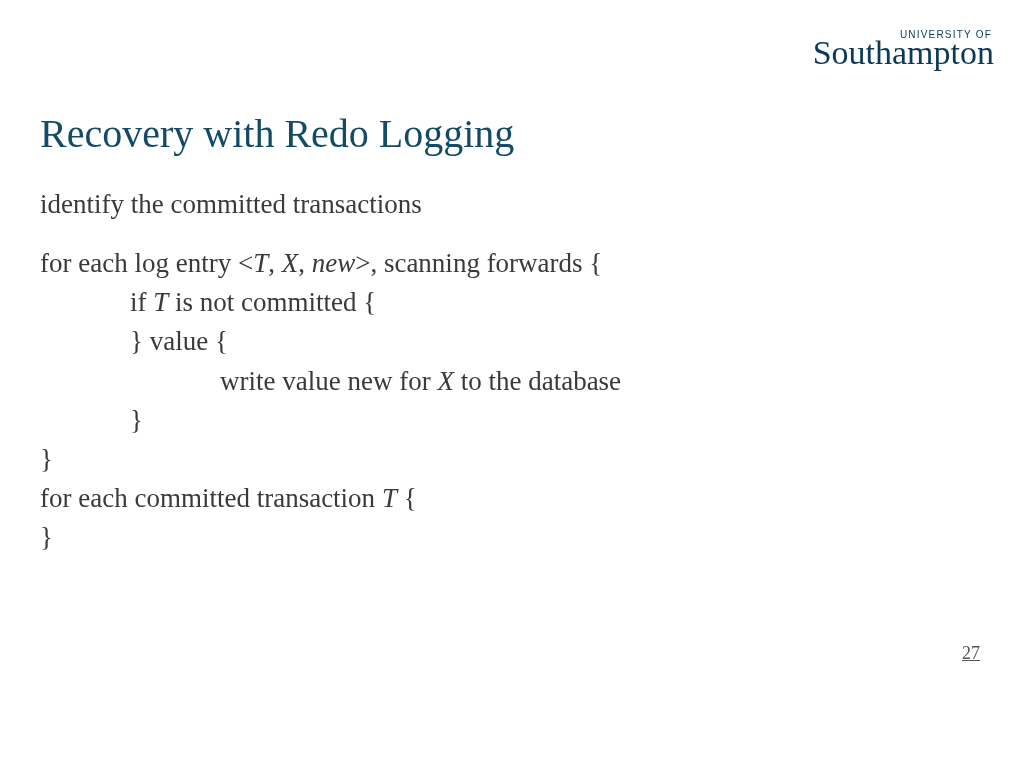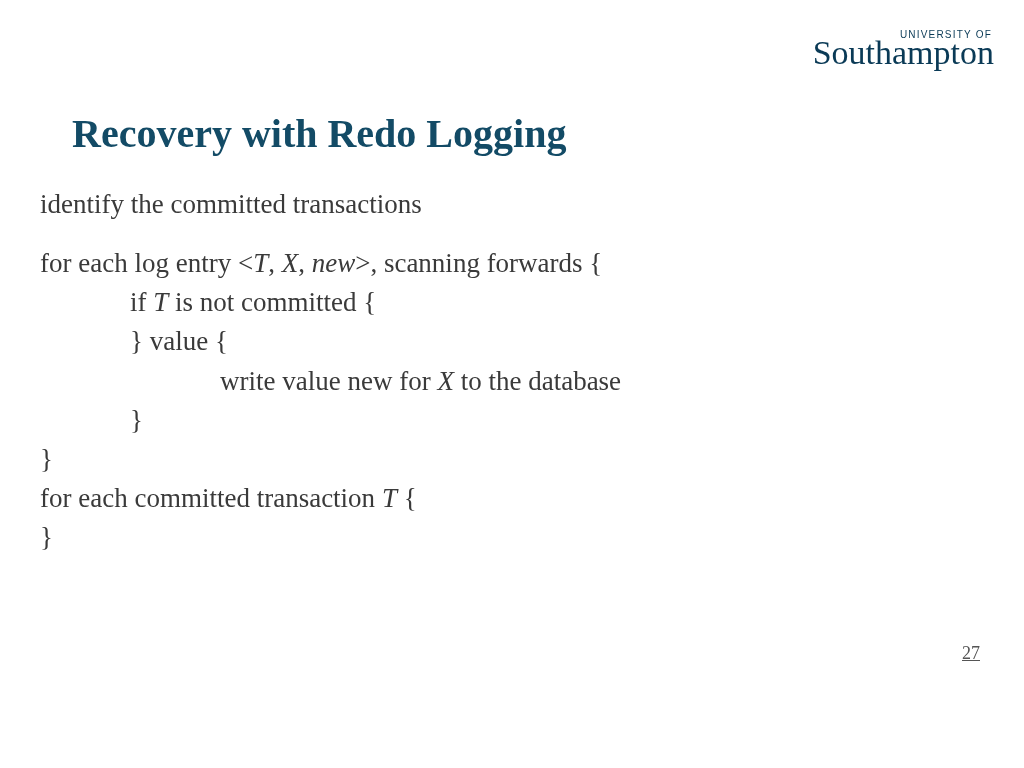--- a/index.html
+++ b/index.html
@@ -1,21 +1,21 @@
 <!DOCTYPE html>
 <html><head>
 <meta charset="utf-8">
 <style>
   * { margin: 0; padding: 0; box-sizing: border-box; }
   html, body { width: 1024px; height: 768px; background: #ffffff; font-family: Georgia, 'Times New Roman', serif; color: #3a3a3a; }
   .slide { position: relative; width: 1024px; height: 692px; }
   .logo { position: absolute; top: 30px; right: 30px; text-align: right; }
   .logo-small { font-family: Arial, sans-serif; font-size: 10px; letter-spacing: 1.2px; color: #0a3a56; line-height: 1; margin-right: 2px; margin-bottom: -4px; }
   .logo-big { font-family: Georgia, serif; font-size: 34px; color: #0a3a56; line-height: 1; text-align: right; }
-  .title { position: absolute; top: 110px; left: 40px; font-size: 40px; color: #134b66; font-weight: bold; margin-left: 32px; }
+  .title { position: absolute; top: 110px; left: 40px; font-size: 40px; color: #134b66; font-weight: normal; }
   .body { position: absolute; top: 185px; left: 40px; right: 52px; font-size: 27px; line-height: 1.45; color: #3a3a3a; }
   .para { margin-bottom: 20px; }
   .indent1 { padding-left: 90px; }
   .indent2 { padding-left: 180px; }
   .italic { font-style: italic; }
   .pagenum { position: absolute; bottom: 28px; right: 44px; font-size: 18px; color: #555; text-decoration: underline; }
 </style>
 </head>
 <body>
 

